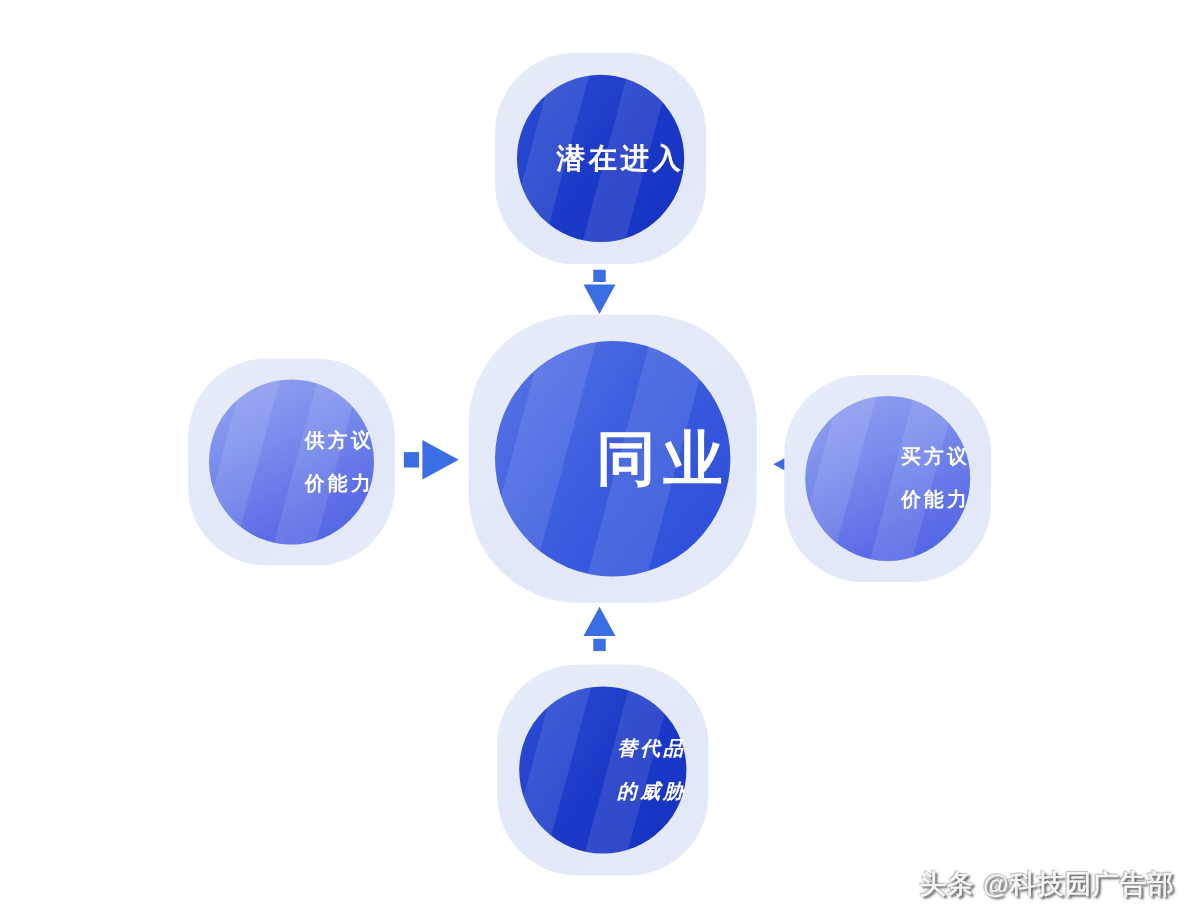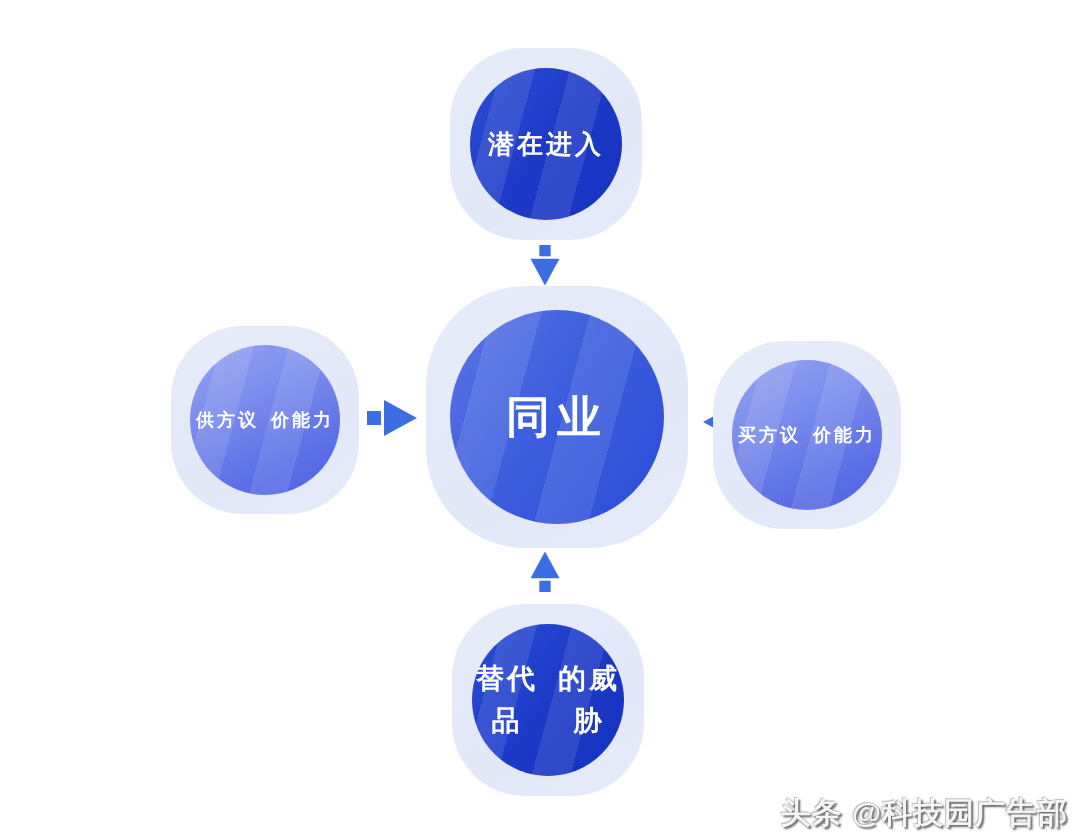--- a/index.html
+++ b/index.html
@@ -18,21 +18,22 @@
   .halo {
     position: absolute;
     inset: 0;
     background: linear-gradient(150deg, #e7ecfa 0%, #e2e8f8 60%, #e6ebfa 100%);
     border-radius: 38%;
   }
   .disc {
     position: absolute;
     border-radius: 50%;
     display: flex;
-    align-items: center;
+    flex-direction: column;
+    align-items: flex-end;
     justify-content: center;
     text-align: center;
     color: #ffffff;
     font-weight: 700;
     gap: 12px;
   }
   
   .disc::after {
     content: "";
     position: absolute;
@@ -50,43 +51,43 @@
 
   .disc-dark   { background: linear-gradient(125deg, #2c4ed4 0%, #1b38c6 55%, #1732c0 100%); }
   .disc-mid    { background: linear-gradient(125deg, #607be9 0%, #5a76e6 0%, #3d5ede 45%, #2a4cd8 100%); }
   .disc-light  { background: linear-gradient(155deg, #95a4f1 0%, #7c8eec 35%, #5b6ee6 75%, #4f63e3 100%); }
 
   
   .node-top    { left: 450px; top:  48px; width: 192px; height: 192px; }
   .node-top    .disc { inset: 20px; font-size: 26px; letter-spacing: 3px; line-height: 1.5; }
 
   .node-center { left: 426px; top: 286px; width: 262px; height: 262px; }
-  .node-center .disc { inset: 24px; font-size: 44px; letter-spacing: 7px; line-height: 1.5; }
+  .node-center .disc { inset: 24px; font-size: 54px; letter-spacing: 7px; line-height: 1.5; }
 
   .node-left   { left: 171px; top: 326px; width: 188px; height: 188px; }
   .node-right  { left: 713px; top: 341px; width: 188px; height: 188px; }
   .node-left  .disc, .node-right .disc { inset: 19px; font-size: 18px; letter-spacing: 3px; line-height: 1.5; }
 
   .node-bottom { left: 452px; top: 604px; width: 192px; height: 192px; }
-  .node-bottom .disc { inset: 20px; font-size: 28px; letter-spacing: 3px; line-height: 1.5; }
+  .node-bottom .disc { inset: 20px; font-size: 18px; letter-spacing: 3px; line-height: 1.5; font-style: italic; }
 
   
   .arrow { position: absolute; }
   .arrow svg { display: block; width: 100%; height: 100%; }
   .arrow-from-top    { left: 524px; top: 245px; width: 42px; height: 42px; transform: rotate(90deg); }
   .arrow-from-bottom { left: 524px; top: 550px; width: 42px; height: 42px; transform: rotate(-90deg); }
   .arrow-from-left   { left: 367px; top: 398px; width: 52px; height: 40px; }
   .arrow-from-right  { left: 701px; top: 402px; width: 52px; height: 40px; transform: rotate(180deg); }
 
   
   .watermark {
     position: absolute;
     right: 12px;
-    bottom: 0;
-    font-size: 30px;
+    bottom: 14px;
+    font-size: 24px;
     font-weight: 700;
     letter-spacing: 1px;
     color: rgba(255,255,255,0.92);
     text-shadow:
       2px 2px 2px rgba(80,80,80,0.85),
       -1px -1px 1px rgba(120,120,120,0.45),
       0 0 1px rgba(100,100,100,0.6);
     white-space: nowrap;
   }
 </style>

